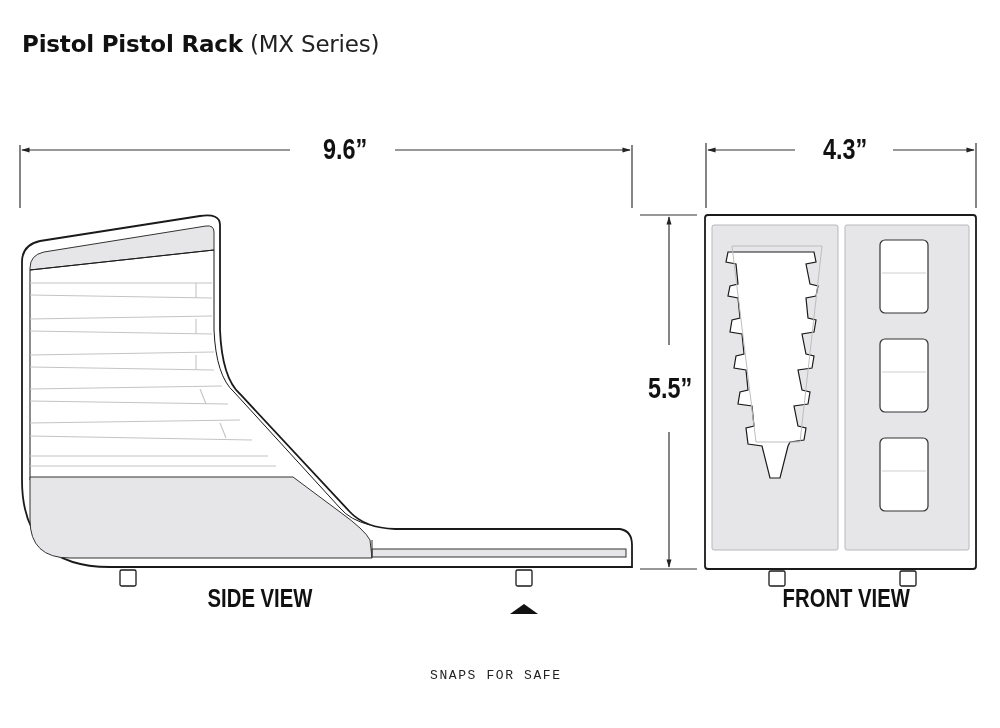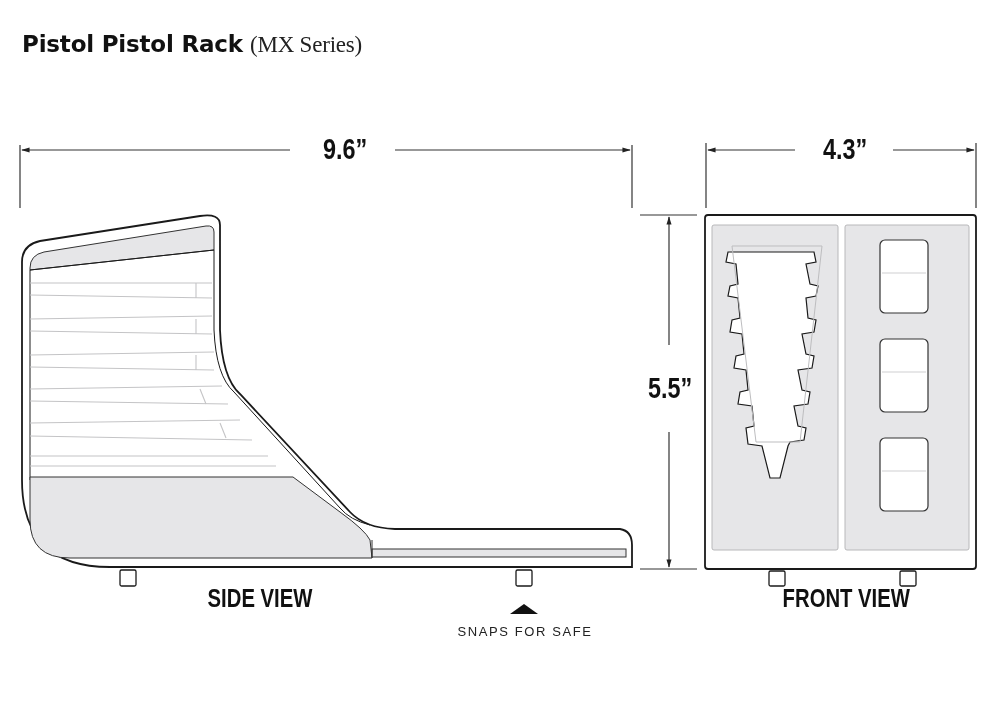--- a/index.html
+++ b/index.html
@@ -18,21 +18,21 @@
     .title {
       position: absolute;
       left: 22px;
       top: 28px;
       font-size: 23px;
       line-height: 32px;
       white-space: nowrap;
       letter-spacing: -0.2px;
     }
     .title .bold { font-weight: bold; }
-    .title .light { font-weight: normal; color: #222; font-family: Liberation Serif, serif; }
+    .title .light { font-weight: normal; color: #222; }
 
     .drawing {
       position: absolute;
       left: 0;
       top: 0;
       width: 1000px;
       height: 728px;
     }
 
     .dim-label {
@@ -54,26 +54,26 @@
       font-size: 26px;
       line-height: 28px;
       transform: scaleX(0.78);
       transform-origin: center center;
       color: #111;
       white-space: nowrap;
       text-align: center;
     }
     .note-label {
       position: absolute;
-      font-family: Liberation Sans, sans-serif;
+      font-family: Liberation Mono, monospace;
       font-size: 13px;
       letter-spacing: 1.6px;
       color: #222;
       white-space: nowrap;
-      text-align: center;
+      margin-top: 44px;
     }
   </style>
 </head>
 <body>
 
 <div class="title">
   <span class="bold">Pistol Pistol Rack</span>
   <span class="light">(MX Series)</span>
 </div>
 

